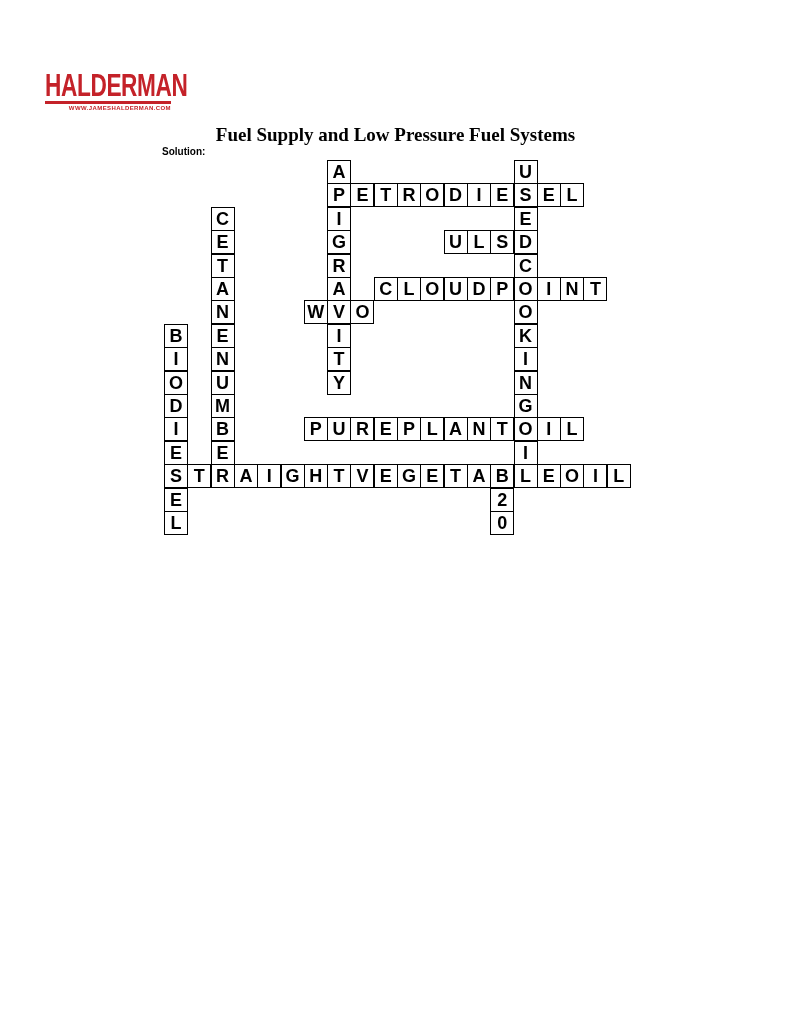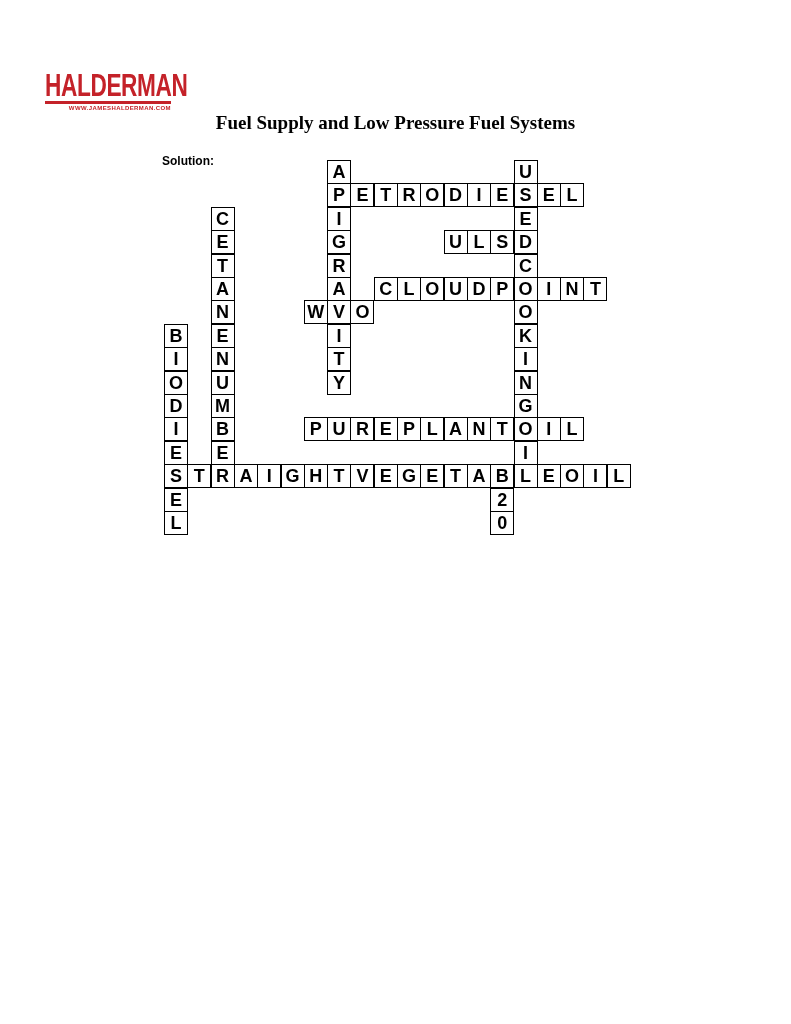--- a/index.html
+++ b/index.html
@@ -55,37 +55,36 @@
     font-family: "Liberation Serif", serif;
     font-weight: 400;
     font-size: 35px;
     line-height: 38px;
     color: #000000;
   }
   .subtitle {
     position: absolute;
     left: 0;
     right: 0;
-    top: 112px;
+    top: 124px;
     text-align: center;
     font-family: "Liberation Serif", serif;
     font-weight: 700;
     font-size: 19px;
     line-height: 22px;
     color: #000000;
   }
   .solution-label {
     position: absolute;
     left: 162px;
     top: 146px;
     font-family: "Liberation Sans", sans-serif;
     font-weight: 700;
-    font-size: 12px;
-    color: #000000;
-    margin-top: 8px;
+    font-size: 10px;
+    color: #000000;
   }
 
   
   .crossword {
     position: absolute;
     left: 0;
     top: 0;
     width: 791px;
     height: 1024px;
   }

